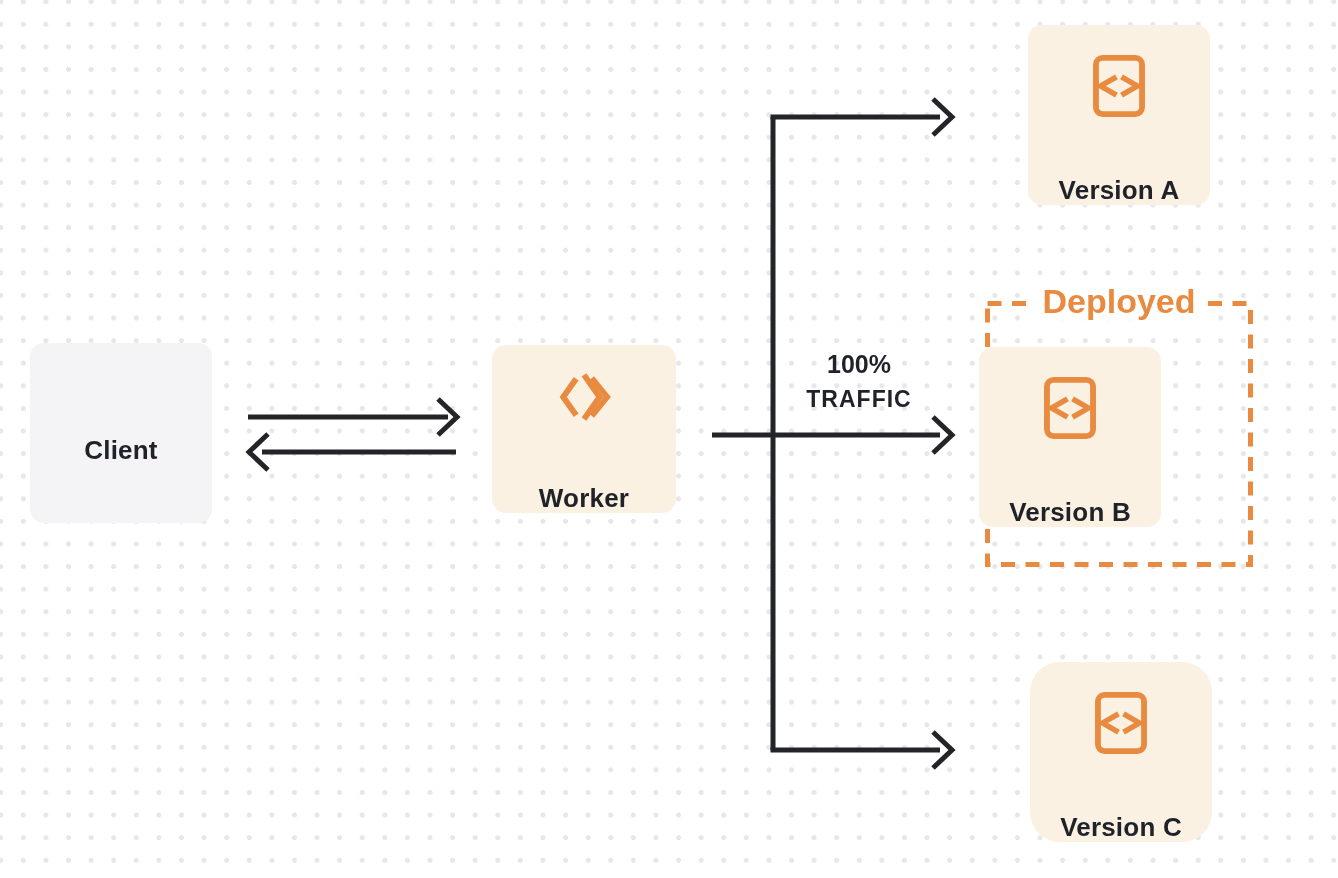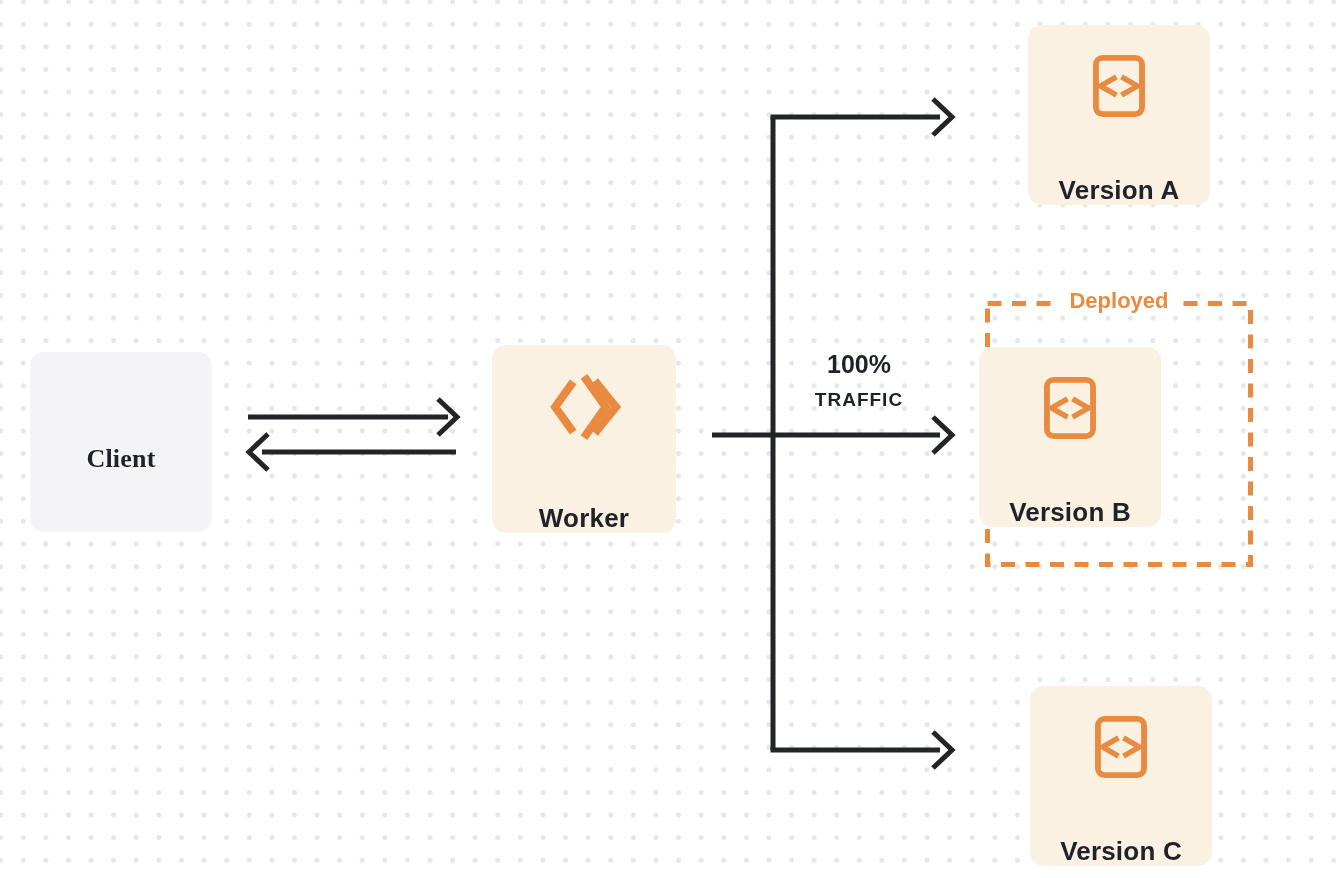--- a/index.html
+++ b/index.html
@@ -25,56 +25,55 @@
   }
   .node{
     position:absolute;border-radius:14px;
     display:flex;flex-direction:column;align-items:center;justify-content:center;
   }
   .node .label{
     font-weight:700;font-size:26px;color:var(--text-dark);
     line-height:30px;letter-spacing:.2px;white-space:nowrap;margin-top:34px;
   }
   .client-node{
-    left:30px;top:352px;width:182px;height:180px;
+    left:30px;top:343px;width:182px;height:180px;
     background:var(--box-gray);
-    font-family:Liberation Serif, serif;
   }
   .worker-node{
-    left:492px;top:345px;width:184px;height:188px;
+    left:492px;top:345px;width:184px;height:168px;
     background:var(--box-cream);
     justify-content:flex-start;padding-top:26px;gap:26px;
   }
   .version-node{
     width:182px;height:180px;background:var(--box-cream);
     justify-content:flex-start;padding-top:30px;gap:24px;
   }
   .version-a{left:1028px;top:25px;}
   .version-b{left:979px;top:347px;}
-  .version-c{left:1030px;top:686px;}
+  .version-c{left:1030px;top:662px;border-radius:30px;}
 
   .arrow-layer{position:absolute;left:0;top:0;width:1338px;height:878px;pointer-events:none;}
   .arrow-layer path{stroke:var(--line-dark);stroke-width:5;fill:none;stroke-linejoin:miter;}
 
   .traffic-label{
     position:absolute;left:784px;top:347px;width:150px;
     text-align:center;font-weight:700;color:var(--text-dark);
   }
   .traffic-label .l1{font-size:25px;line-height:35px;}
-  .traffic-label .l2{font-size:19px;line-height:35px;letter-spacing:1px;}
+  .traffic-label .l2{font-size:23px;line-height:35px;letter-spacing:1px;}
 
   .deployed-frame{
     position:absolute;left:985px;top:301px;width:268px;height:266px;
   }
   .deployed-frame svg{position:absolute;inset:0;}
   .deployed-frame rect{stroke:var(--accent-orange);stroke-width:5;fill:none;stroke-dasharray:14 10.5;}
   .deployed-tag{
     position:absolute;left:50%;top:0;transform:translate(-50%,-50%);
     background:#FFFFFF;padding:0 10px;
-    font-weight:700;font-size:22px;color:var(--accent-orange);white-space:nowrap;
+    font-weight:700;font-size:34px;color:var(--accent-orange);white-space:nowrap;
   }
   .icon-svg{display:block;}
   .icon-svg .stroke{stroke:var(--accent-orange);fill:none;}
 </style>
 </head>
 <body>
 
 <div class="canvas">
 
   <svg class="arrow-layer" viewBox="0 0 1338 878">

